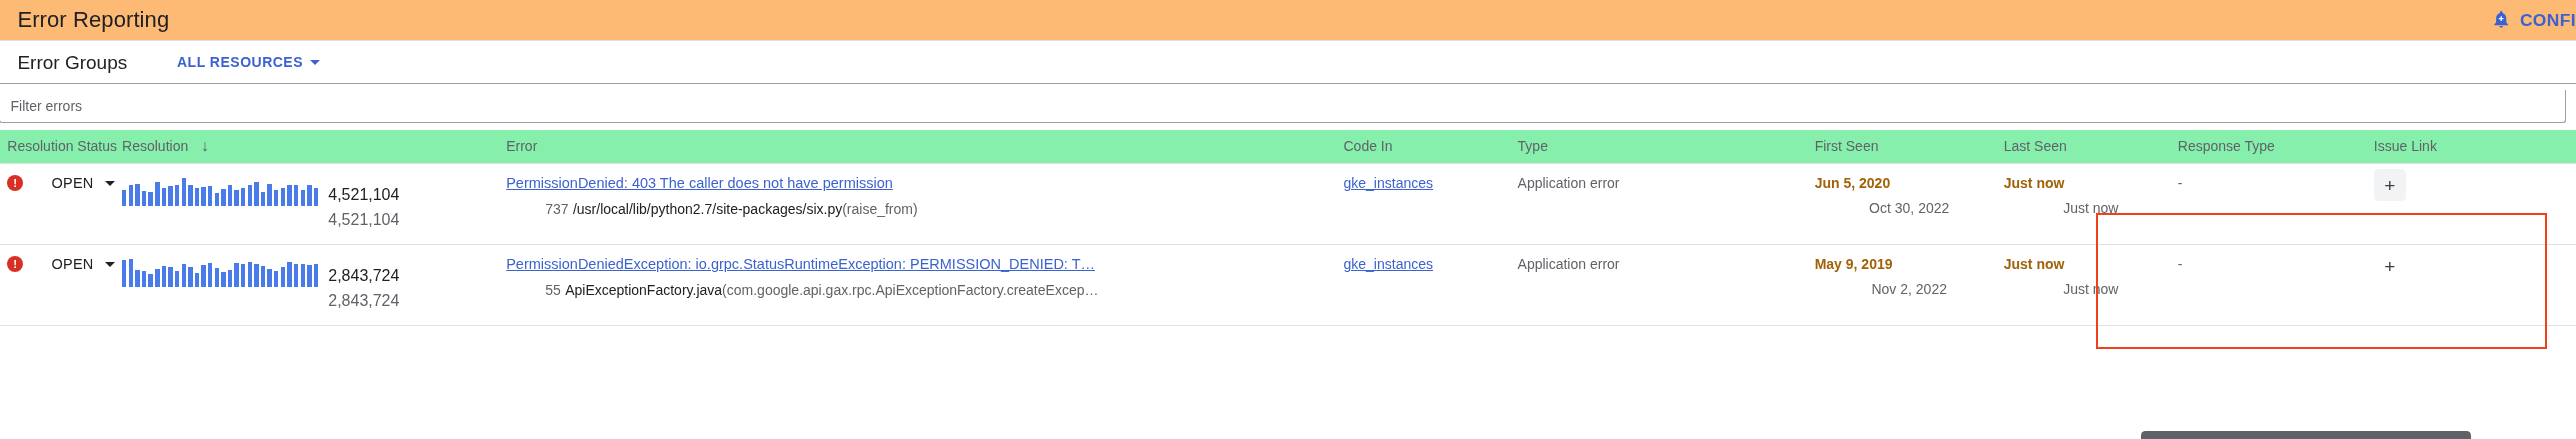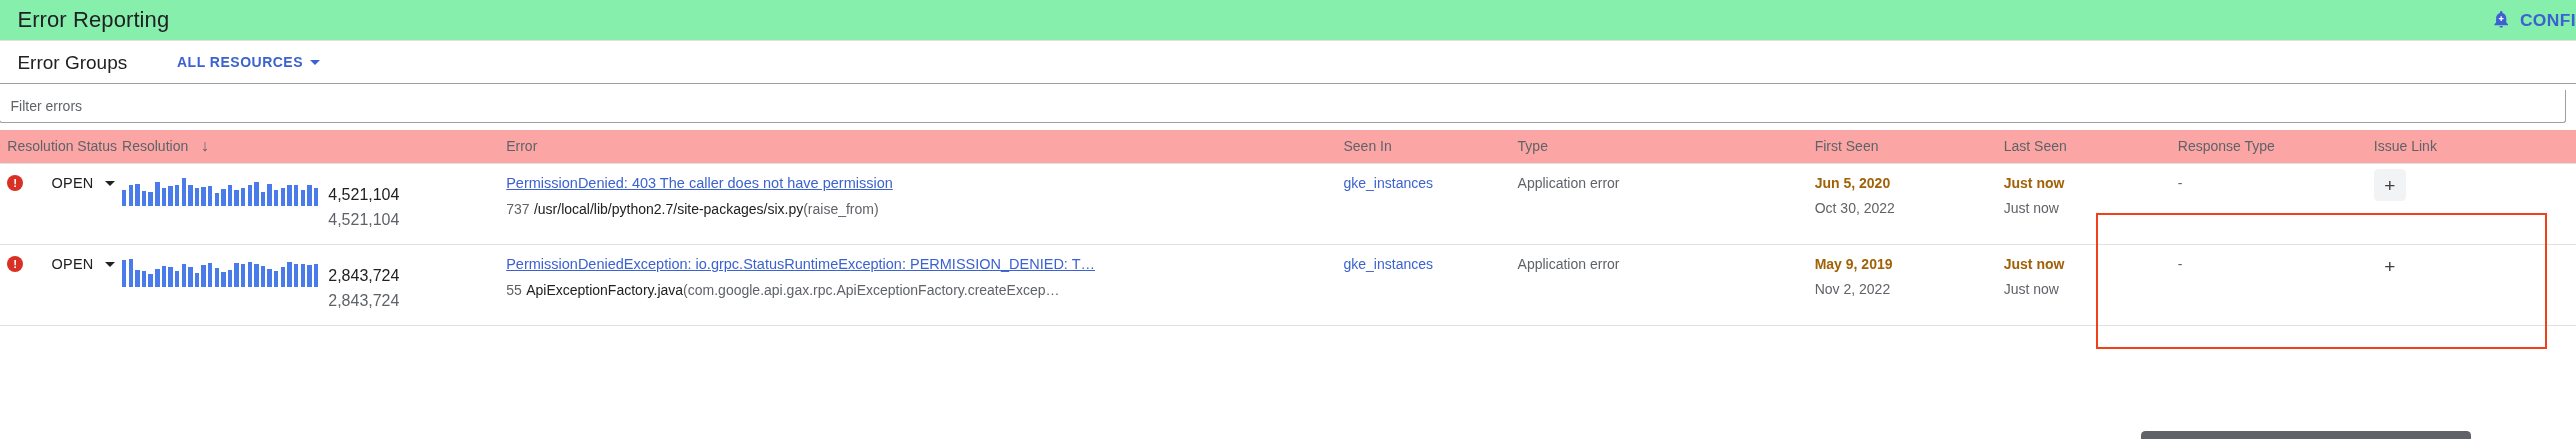--- a/index.html
+++ b/index.html
@@ -12,21 +12,21 @@
     color: #3c4043;
     -webkit-font-smoothing: antialiased;
   }
 
   
   .appbar {
     height: 41px;
     display: flex;
     align-items: center;
     padding: 0 17.4px;
-    background: #86efac;
+    background: #fdba74;
     border-bottom: 0.7px solid #e0e0e0;
     position: relative;
   }
   .app-title {
     font-size: 22px;
     color: #202124;
     font-weight: 400;
     letter-spacing: 0.1px;
     line-height: 1;
   }
@@ -146,21 +146,21 @@
     white-space: nowrap;
   }
 
   
   .table-wrap { position: relative; }
   table.errors {
     width: 100%;
     border-collapse: collapse;
     table-layout: fixed;
   }
-  table.errors thead tr { background: #fca5a5; height: 33px; }
+  table.errors thead tr { background: #86efac; height: 33px; }
   table.errors thead th {
     text-align: left;
     font-size: 14px;
     font-weight: 400;
     color: #5f6368;
     padding: 0 0 0 0;
     vertical-align: middle;
     border-bottom: 0.7px solid #e0e0e0;
     white-space: nowrap;
   }
@@ -232,30 +232,30 @@
   .occ-secondary { font-size: 16px; color: #5f6368; line-height: 1.3; margin-top: 4.4px; }
 
   
   .err-link {
     color: #3b62d0;
     text-decoration: underline;
     font-size: 14.5px;
     display: inline-block;
     cursor: pointer;
   }
-  .err-sub { margin-top: 10.2px; font-size: 14px; color: #202124; white-space: nowrap; }
+  .err-sub { margin-top: 10.2px; font-size: 14px; color: #202124; white-space: nowrap; margin-left: 39px; }
   .err-sub .lineno { color: #5f6368; margin-right: 4.4px; }
   .err-sub .paren { color: #5f6368; }
 
-  .seen-link { color: #3b62d0; font-size: 14px; cursor: pointer; }
+  .seen-link { color: #3b62d0; text-decoration: underline; font-size: 14px; cursor: pointer; }
   .type-text { font-size: 14px; color: #5f6368; }
 
   .two-line { display: flex; flex-direction: column; }
   .tl-primary { font-size: 14px; color: #a16207; line-height: 1.25; font-weight:600; }
-  .tl-secondary { font-size: 14px; color: #5f6368; line-height: 1.25; margin-top: 7.3px; }
+  .tl-secondary { font-size: 14px; color: #5f6368; line-height: 1.25; margin-top: 7.3px; text-align: center; }
 
   .resp-dash { font-size: 14px; color: #5f6368; }
 
   .plus-btn {
     width: 32px; height: 32px;
     border: none;
     border-radius: 4.4px;
     background: #f1f3f4;
     color: #3c4043;
     font-size: 19px;
@@ -333,21 +333,21 @@
         <col class="c-issue">
     </colgroup>
     <thead>
       <tr>
         <th style="padding-left:7.3px;">Resolution Status</th>
         <th class="sorted">
           <span>Resolution</span>
           <span style="margin-left:8.7px;font-size:16px;">↓</span>
         </th>
         <th>Error</th>
-        <th>Seen In</th>
+        <th>Code In</th>
         <th>Type</th>
         <th class="darkhdr">First Seen</th>
         <th class="darkhdr">Last Seen</th>
         <th>Response Type</th>
         <th>Issue Link</th>
       </tr>
     </thead>
     <tbody>
 
       <tr>

